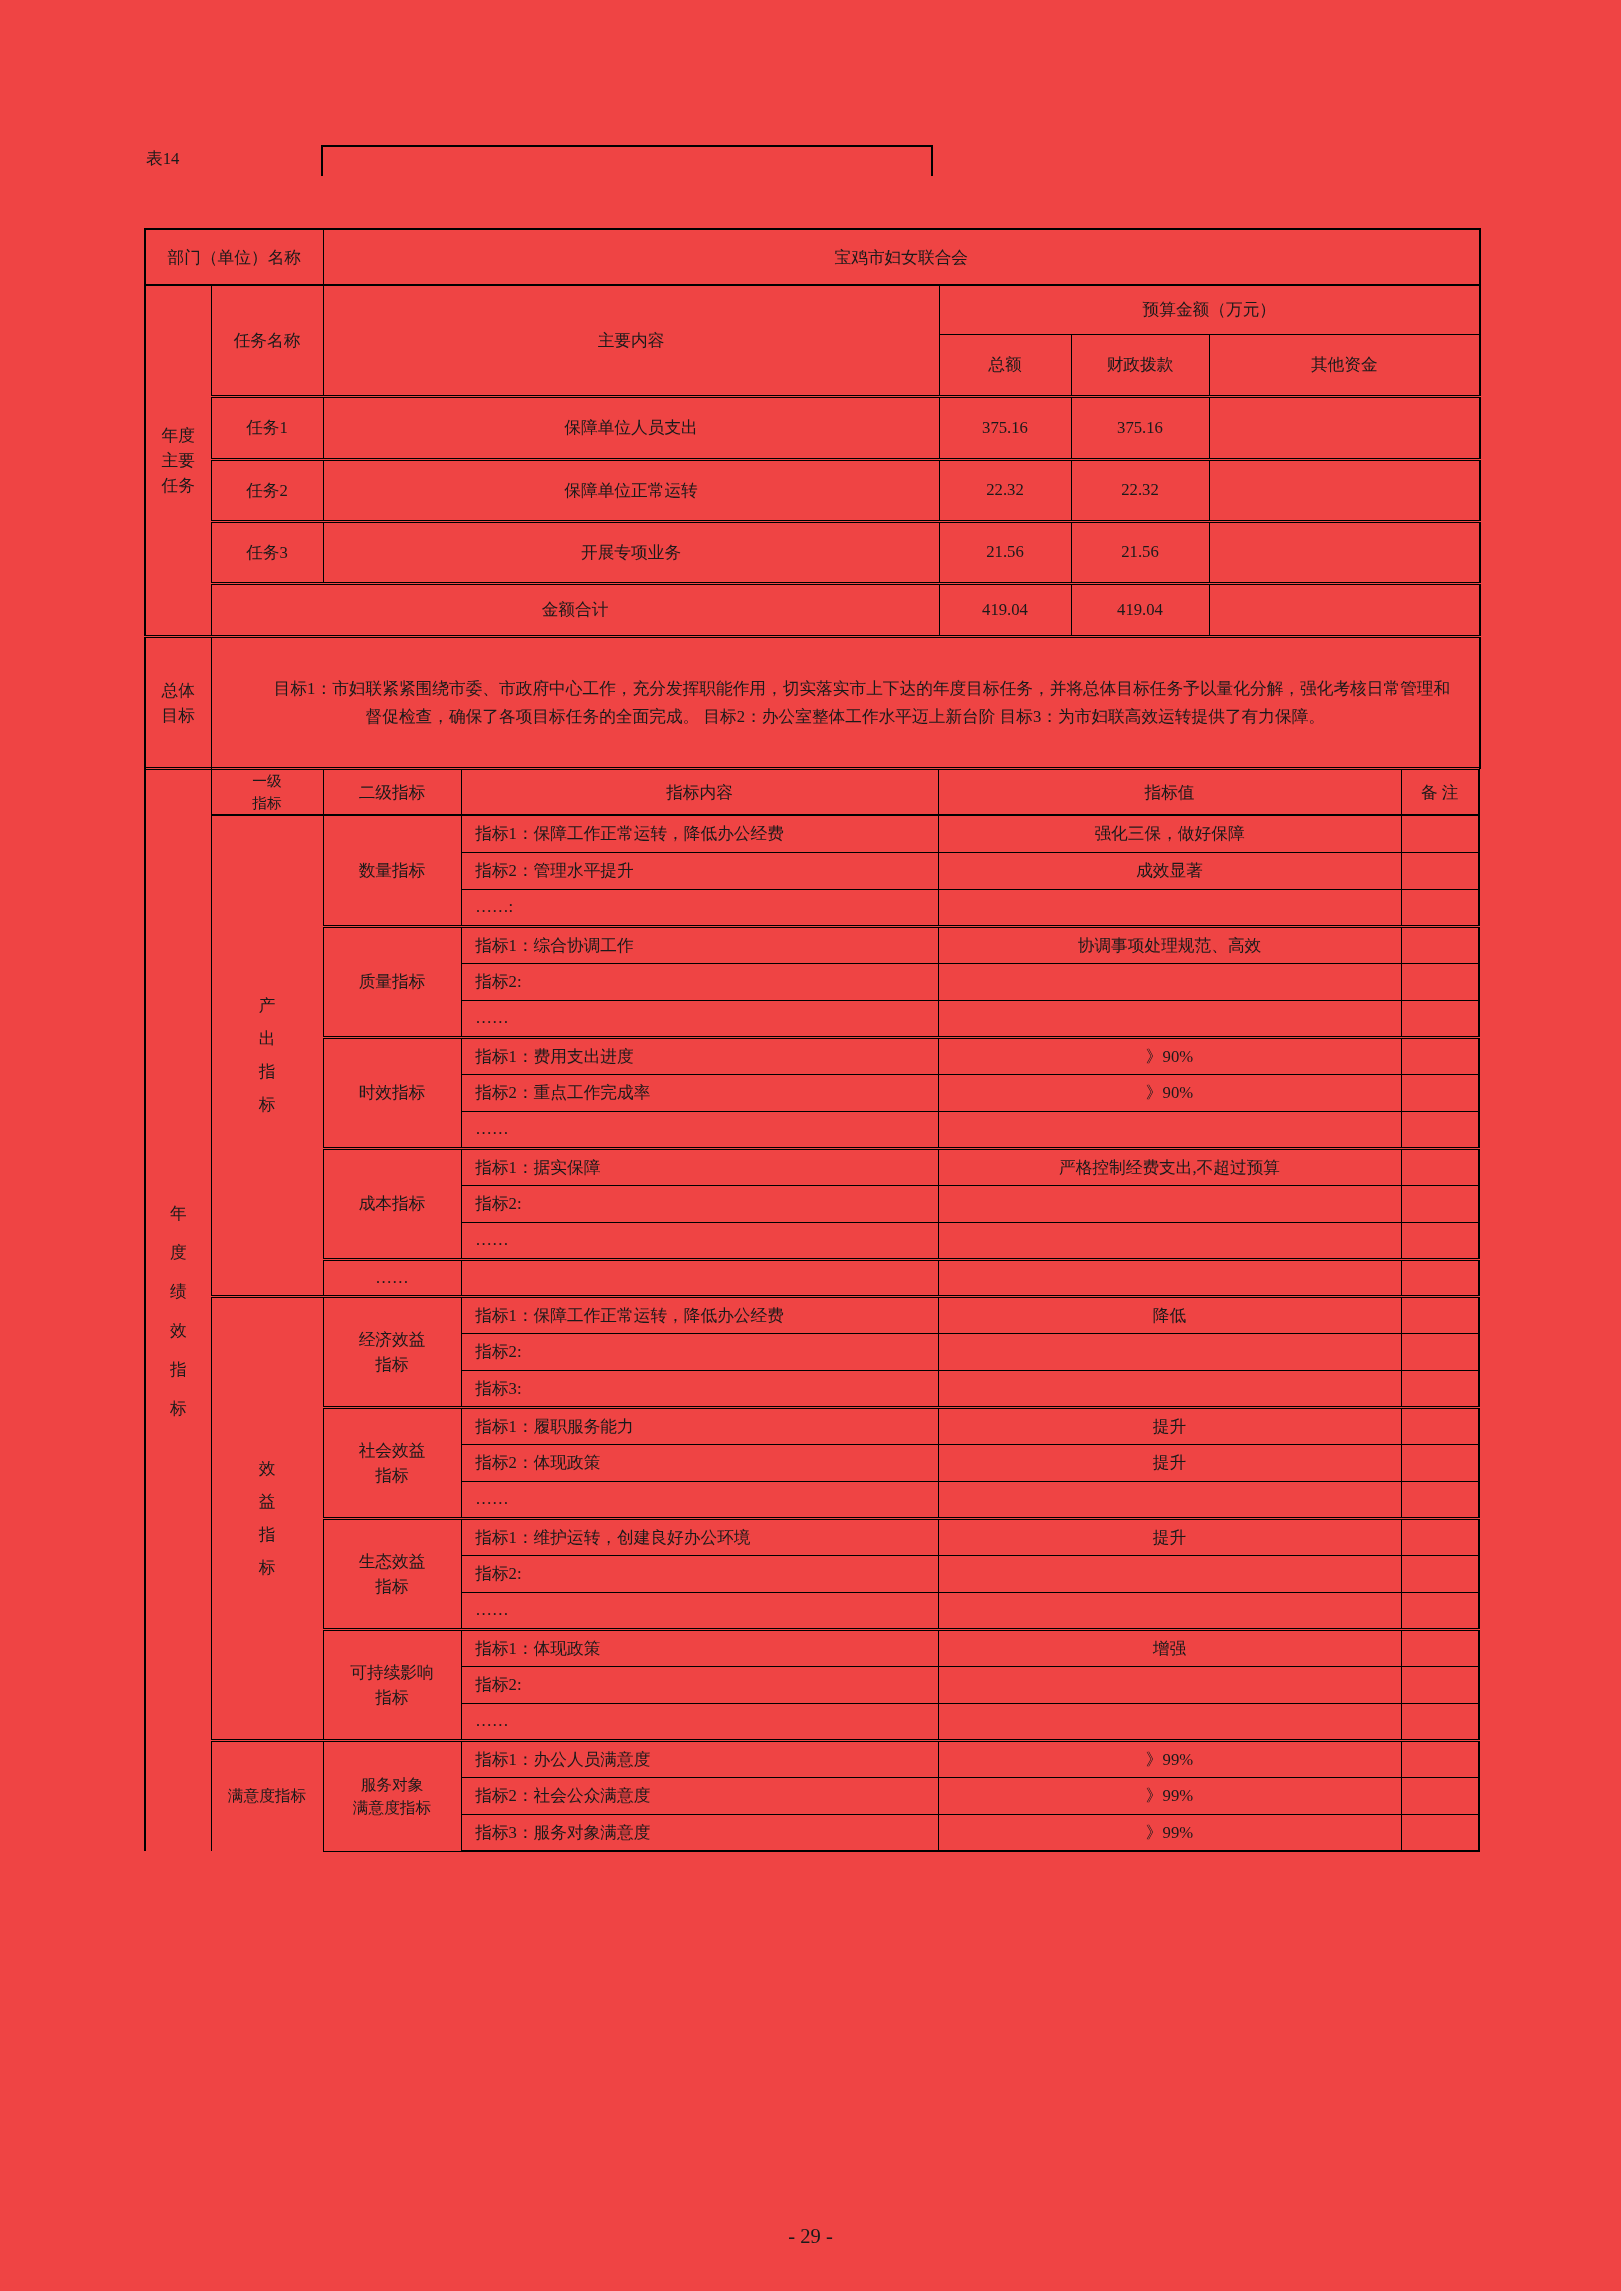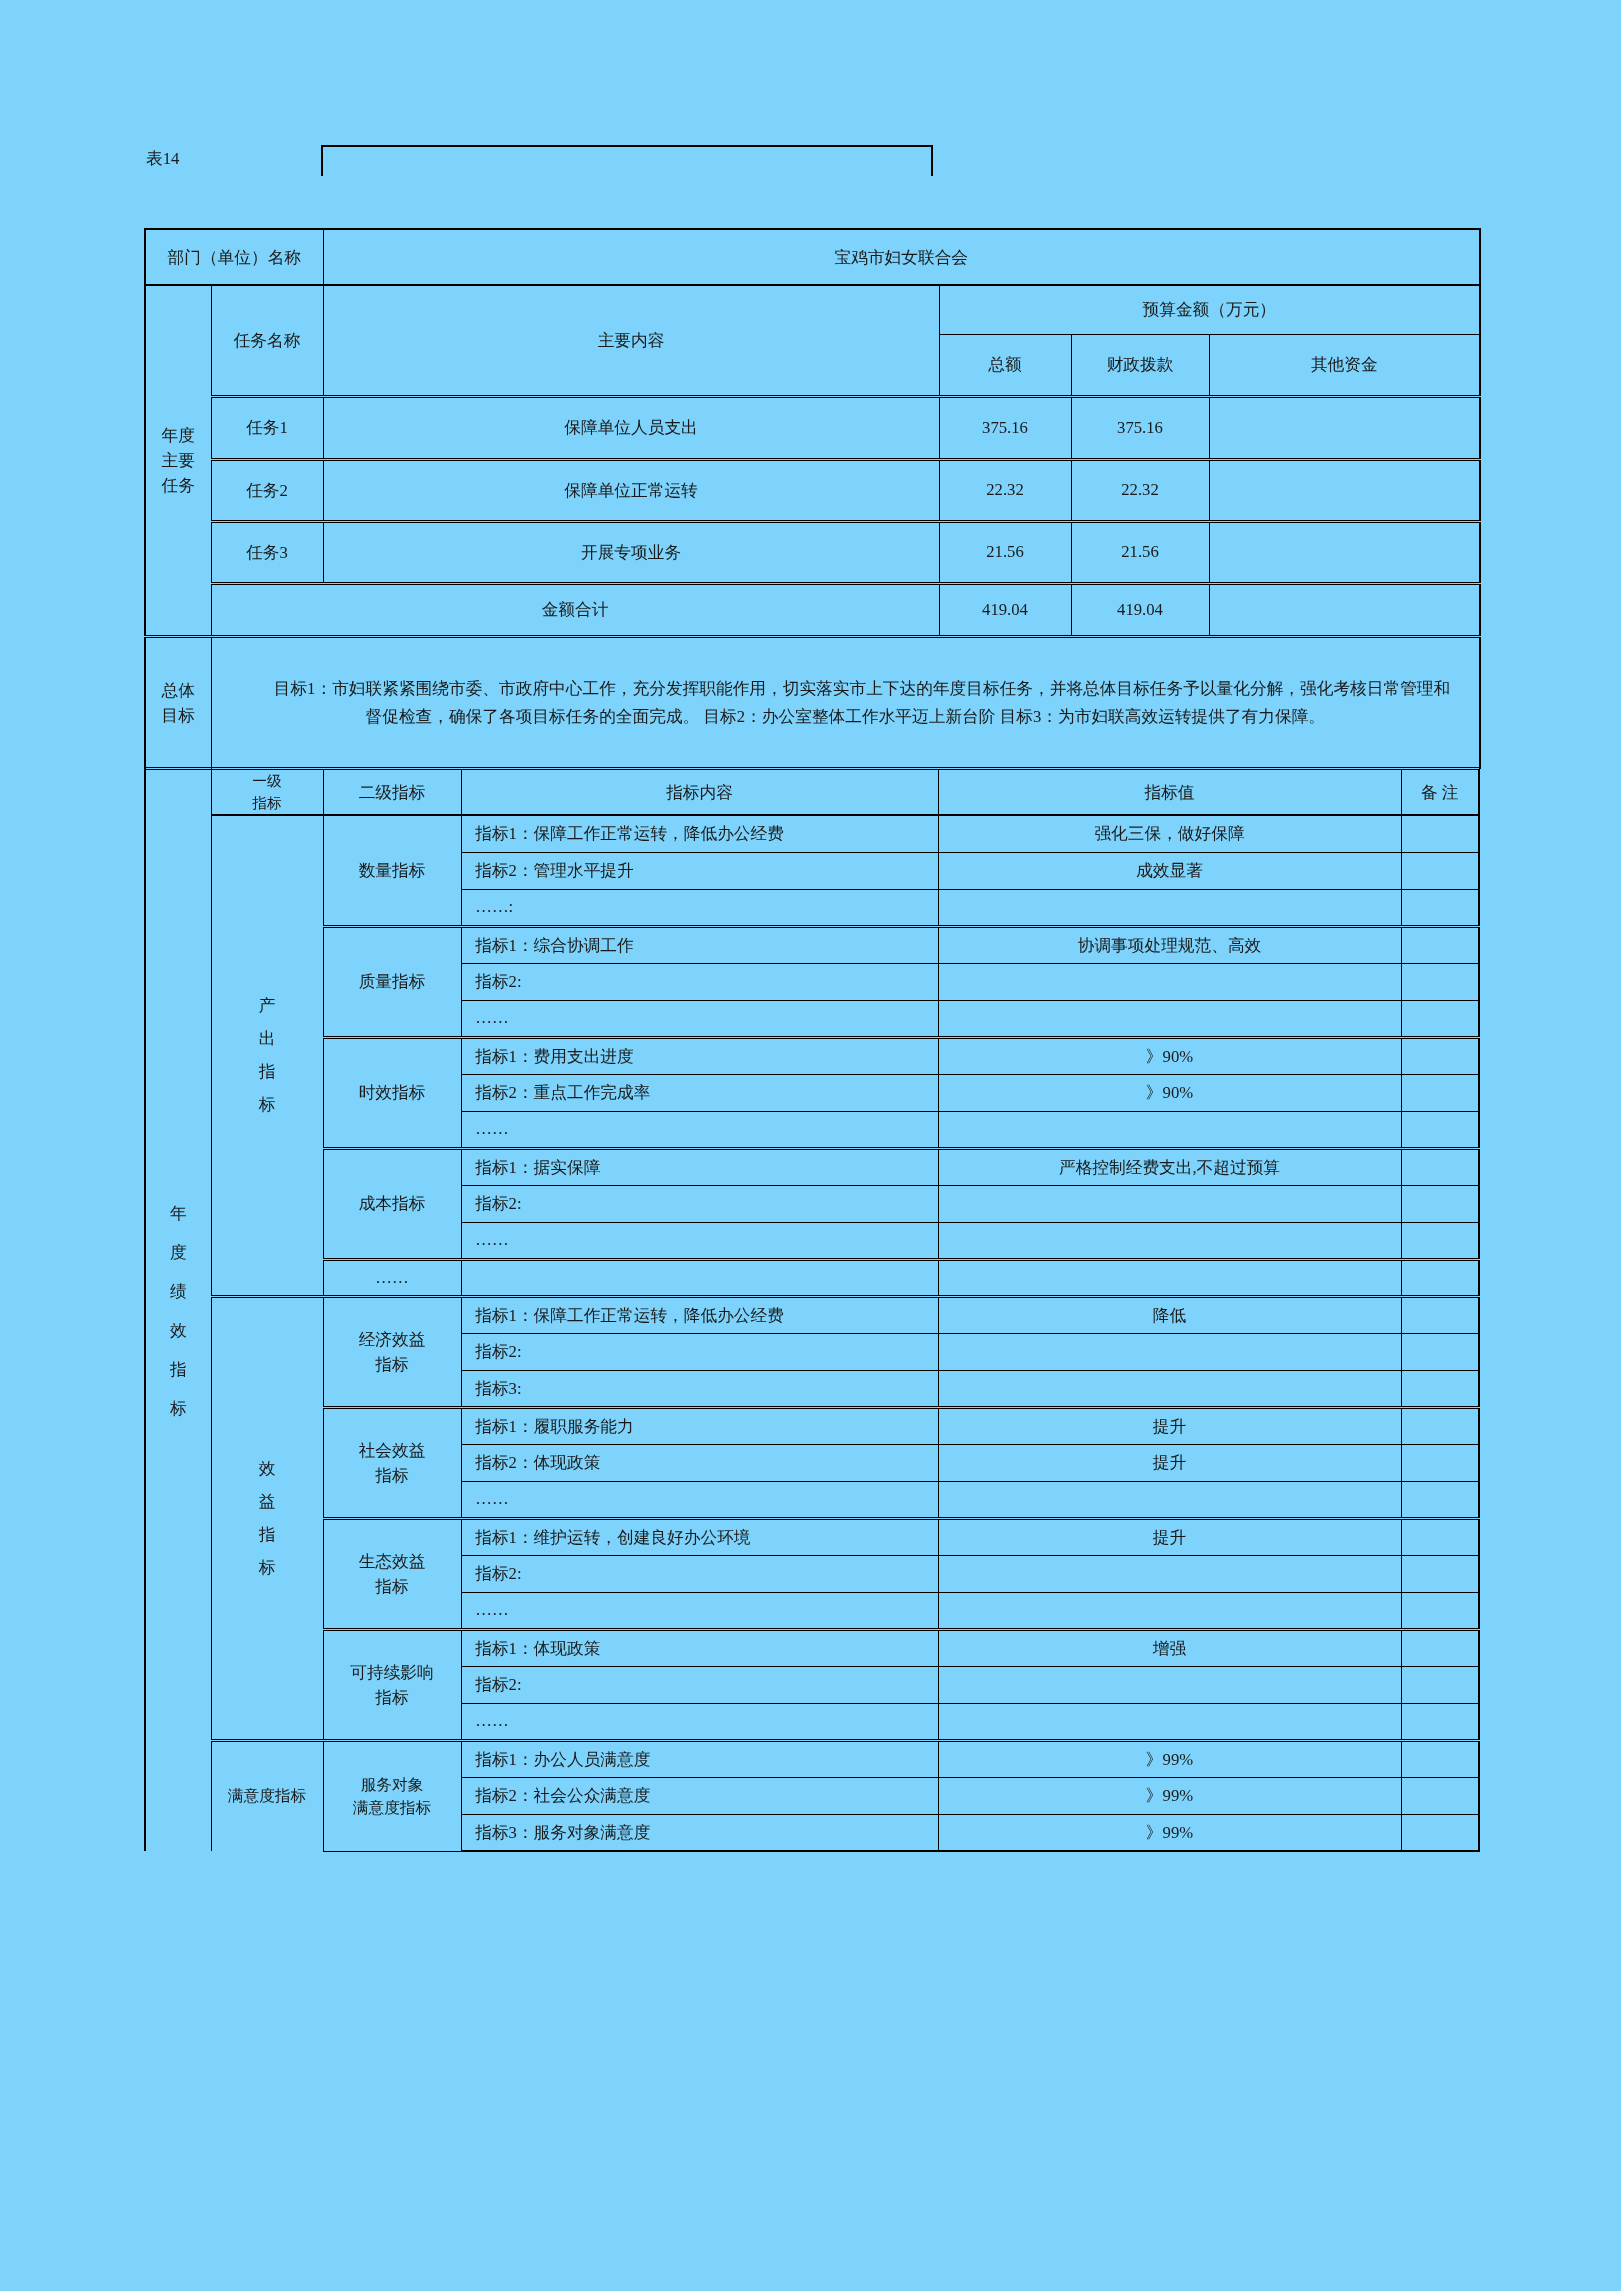--- a/index.html
+++ b/index.html
@@ -1,17 +1,17 @@
 <!DOCTYPE html>
 <html><head>
 <meta charset="utf-8">
 <style>
   html,body{margin:0;padding:0;background:#ffffff;}
   .sheet{
-    position:relative;width:1621px;height:2292px;background:#7dd3fc;
+    position:relative;width:1621px;height:2292px;background:#ef4444;
     font-family:"Liberation Serif","DejaVu Serif",serif;color:#1a1a1a;
   }
   .tbl-label{position:absolute;left:146px;top:147px;font-size:16.7px;}
   .top-box{position:absolute;left:321px;top:145px;width:608px;height:29px;
     border-top:2px solid #000;border-left:2px solid #000;border-right:2px solid #000;}
   .doc-title{position:absolute;left:0;right:0;top:186px;text-align:center;
     font-size:26.5px;font-weight:bold;letter-spacing:1px;}
   table{border-collapse:collapse;table-layout:fixed;position:absolute;left:144px;}
   table.upper{top:228px;width:1334px;}
   table.lower{top:767px;width:1334px;}
@@ -296,14 +296,15 @@
       <td class="r2"></td>
     </tr>
     <tr style="height:37px">
       <td class="left b2">指标3：服务对象满意度</td>
       <td class="b2">》99%</td>
       <td class="r2 b2"></td>
     </tr>
   </tbody>
     </table>
 
+  <div class="page-num">- 29 -</div>
 </div>
 
 
 </body></html>

